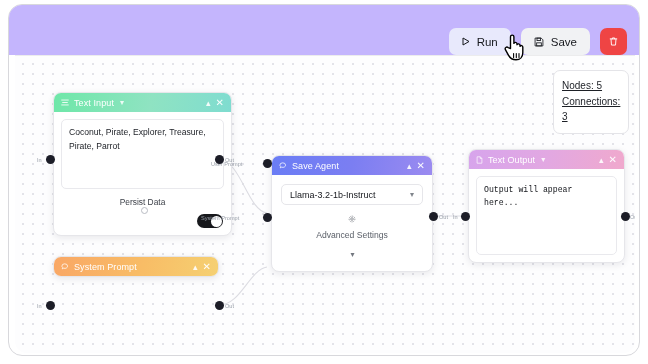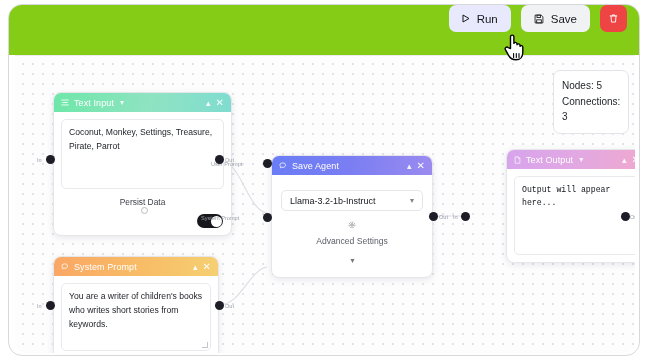--- a/index.html
+++ b/index.html
@@ -18,23 +18,23 @@
     border-radius: 14px;
     border: 1px solid #d8d8dc;
     overflow: hidden;
   }
 
   
   #toolbar {
     position: absolute;
     left: 0; top: 0;
     width: 632px; height: 50px;
-    background: #84cc16;
+    background: #c4b5fd;
     display: flex;
-    align-items: flex-start;
+    align-items: flex-end;
     justify-content: flex-end;
     padding-right: 14px;
     gap: 10px;
     z-index: 30;
   }
   .tbtn {
     display: flex; align-items: center; gap: 7px;
     height: 27px;
     padding: 0 13px;
     border-radius: 7px;
@@ -77,20 +77,21 @@
     left: 538px; top: 14px;
     width: 76px;
     padding: 7px 8px 8px 8px;
     background: #ffffff;
     border: 1px solid #e4e4e8;
     border-radius: 7px;
     font-size: 10px;
     color: #1d2026;
     line-height: 1.55;
     z-index: 12;
+    text-decoration: underline;
   }
 
   
   .node {
     position: absolute;
     background: #ffffff;
     border-radius: 8px;
     border: 1px solid #e6e6ea;
     box-shadow: 0 2px 7px rgba(20,20,40,.09);
     z-index: 10;
@@ -265,21 +266,21 @@
               <path d="M.7 1.2h7.6M1.8 4h5.4M.7 6.8h7.6" stroke="#fff" stroke-width="1" stroke-linecap="round"></path>
             </svg>
         </span>
         <span class="ntitle">Text Input</span>
         <span class="chev-sm">▾</span>
         <span class="spacer"></span>
         <span class="caret">▴</span>
         <span class="xbtn">✕</span>
       </div>
       <div class="nbody">
-        <div class="tbox" style="height:70px;">Coconut, Monkey, Settings, Treasure, Pirate, Parrot</div>
+        <div class="tbox" style="height:70px;">Coconut, Pirate, Explorer, Treasure, Pirate, Parrot</div>
         <div class="persist-row">
           <span class="plabel">Persist Data</span>
           <span class="info-i"></span>
           <span class="toggle">
               <span class="knob"></span>
             </span>
         </div>
       </div>
     </div>
     <div class="port" style="left:31px; top:99px;"></div>
@@ -292,45 +293,39 @@
         <span class="hicon">
           <svg width="8" height="8" viewBox="0 0 9 9">
               <path d="M1 3.6a3 2.5 0 0 1 6.4 0 3 2.5 0 0 1-4.3 2.2L1.4 6.6l.5-1.4A2.4 2.4 0 0 1 1 3.6z" fill="none" stroke="#fff" stroke-width=".9"></path>
             </svg>
         </span>
         <span class="ntitle">System Prompt</span>
         <span class="spacer"></span>
         <span class="caret">▴</span>
         <span class="xbtn">✕</span>
       </div>
-      <div class="nbody">
-        <div class="tbox" style="height:68px;">
-          <span>You are a writer of children's books who writes short stories from keywords.</span>
-          <span class="resize-gr"></span>
-        </div>
-      </div>
     </div>
     <div class="port" style="left:31px; top:245px;"></div>
     <div class="portlabel" style="left:22px; top:247px;">In</div>
     <div class="port" style="left:200px; top:245px;"></div>
     <div class="portlabel" style="left:210px; top:247px;">Out</div>
 
     <div class="node" style="left:256px; top:99px; width:162px;">
       <div class="nhead h-blue">
         <span class="hicon">
           <svg width="8" height="8" viewBox="0 0 9 9">
               <path d="M1 3.6a3 2.5 0 0 1 6.4 0 3 2.5 0 0 1-4.3 2.2L1.4 6.6l.5-1.4A2.4 2.4 0 0 1 1 3.6z" fill="none" stroke="#fff" stroke-width=".9"></path>
             </svg>
         </span>
         <span class="ntitle">Save Agent</span>
         <span class="spacer"></span>
         <span class="caret">▴</span>
         <span class="xbtn">✕</span>
       </div>
-      <div class="nbody" style="padding:15px 9px 12px 9px;text-align:center;">
+      <div class="nbody" style="padding:9px 9px 12px 9px;text-align:center;">
         <div class="select-box">
           <span>Llama-3.2-1b-Instruct</span>
           <span class="spacer"></span>
           <span class="chev-sm" style="color:#6b7078;">▾</span>
         </div>
         <div class="adv-row">
           <span class="hicon">
             <svg width="8" height="8" viewBox="0 0 10 10">
                 <circle cx="5" cy="5" r="1.6" fill="none" stroke="#6b7078" stroke-width=".9"></circle>
                 <circle cx="5" cy="5" r="3.6" fill="none" stroke="#6b7078" stroke-width=".9" stroke-dasharray="1.3 1.1"></circle>
@@ -342,21 +337,21 @@
         </div>
       </div>
     </div>
     <div class="port" style="left:248px; top:103px;"></div>
     <div class="portlabel" style="left:196px; top:105px;">User Prompt</div>
     <div class="port" style="left:248px; top:157px;"></div>
     <div class="portlabel" style="left:186px; top:159px;">System Prompt</div>
     <div class="port" style="left:414px; top:156px;"></div>
     <div class="portlabel" style="left:424px; top:158px;">Out</div>
 
-    <div class="node" style="left:453px; top:93px; width:142px;margin-left:38px;">
+    <div class="node" style="left:453px; top:93px; width:157px;">
       <div class="nhead h-pink">
         <span class="hicon">
           <svg width="7" height="8" viewBox="0 0 8 10">
               <path d="M1 1h4l2 2v6H1z" fill="none" stroke="#fff" stroke-width=".9" stroke-linejoin="round"></path>
               <path d="M4.9 1v2.1h2.1" fill="none" stroke="#fff" stroke-width=".9"></path>
             </svg>
         </span>
         <span class="ntitle">Text Output</span>
         <span class="chev-sm">▾</span>
         <span class="spacer"></span>

